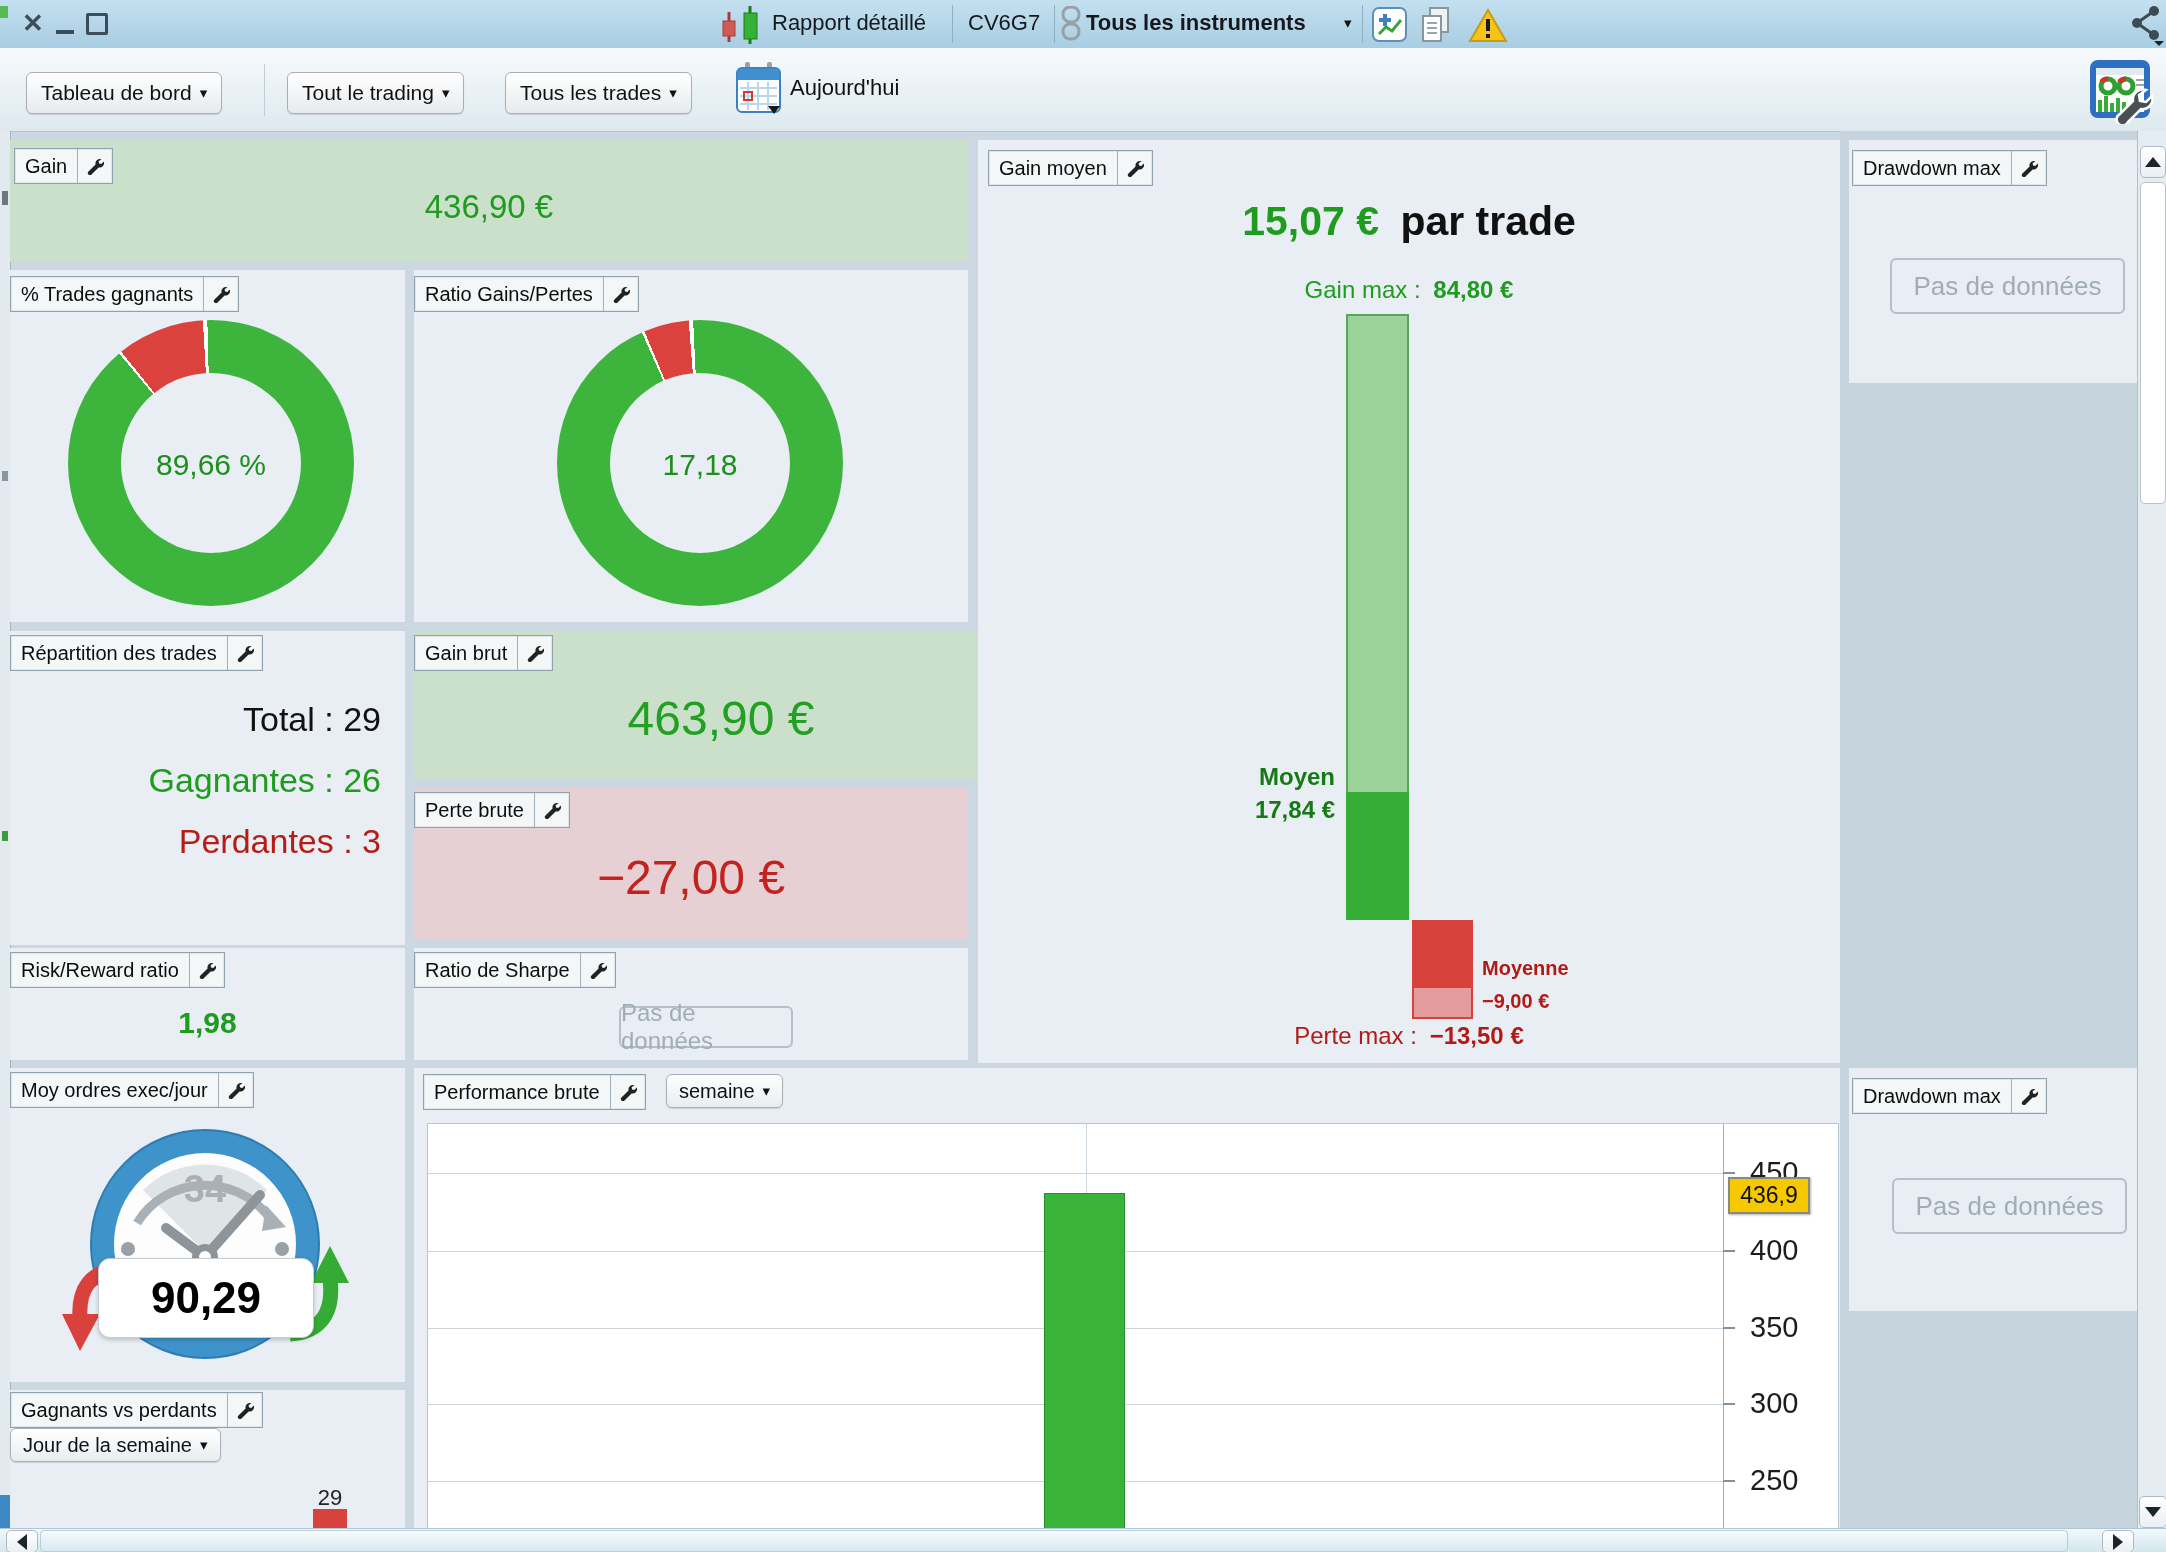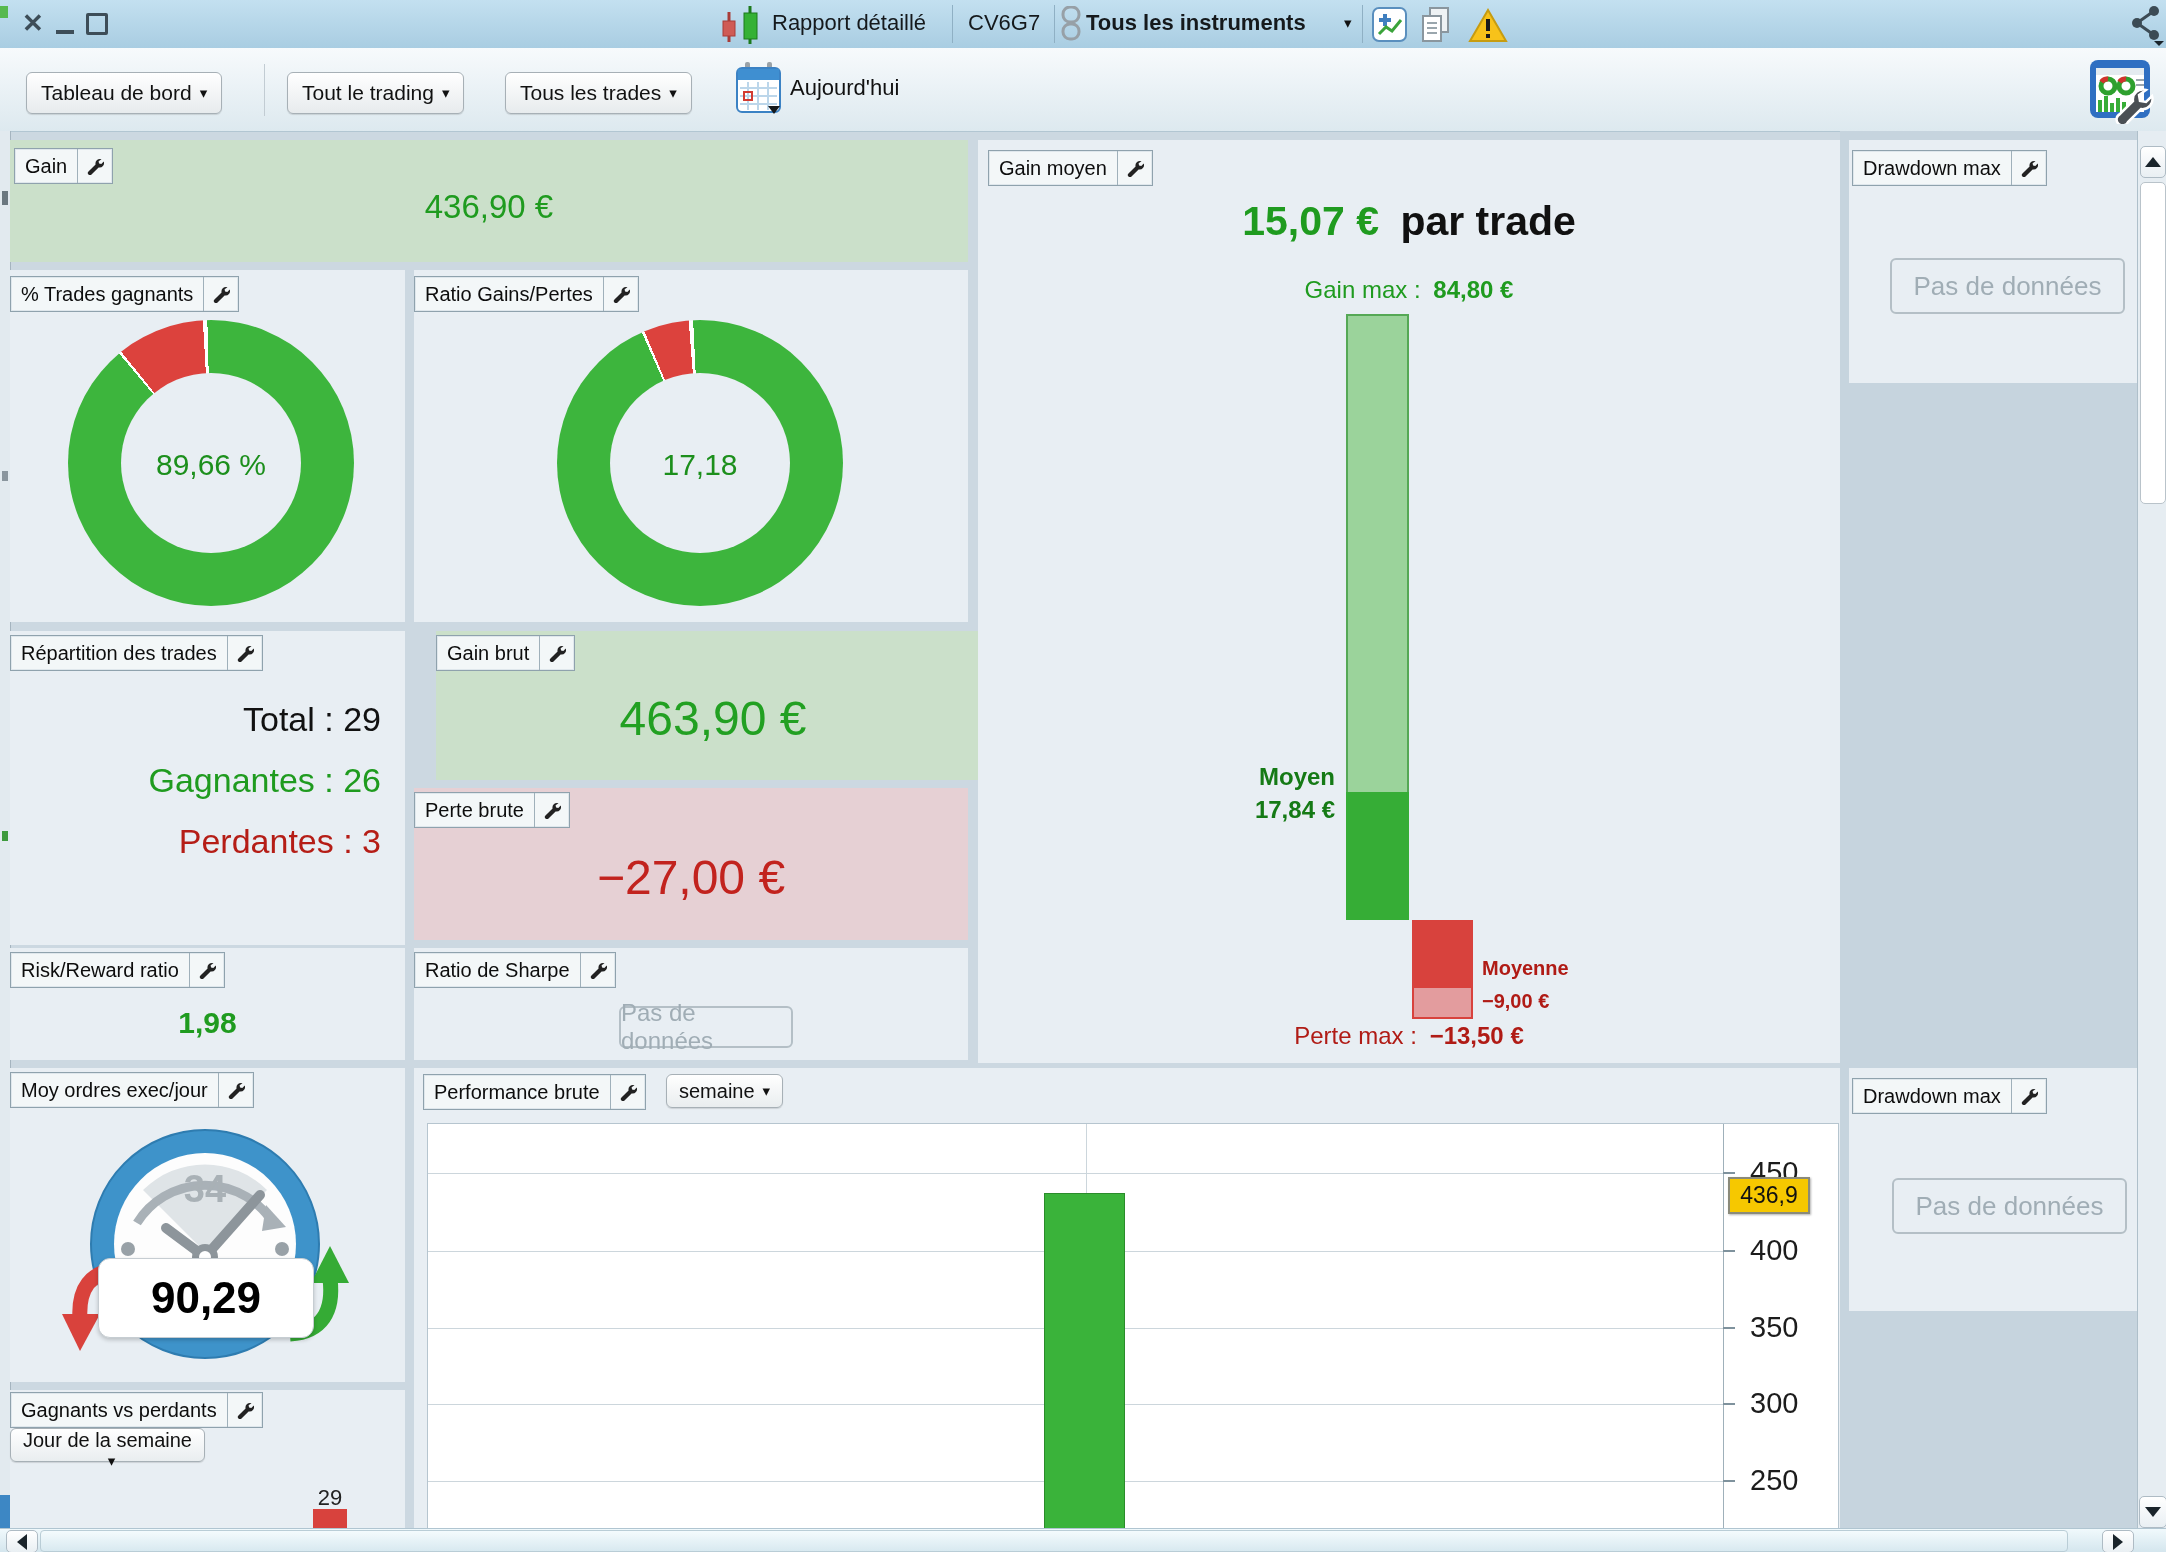--- a/index.html
+++ b/index.html
@@ -216,21 +216,21 @@
           </svg>
       </button>
     </div>
     <div style="position:absolute;left:0;top:58px;width:371px;text-align:right;font-size:34px;line-height:61px;">
       <div style="color:#111;">Total : 29</div>
       <div style="color:#1f9b1f;">Gagnantes : 26</div>
       <div style="color:#b51d16;">Perdantes : 3</div>
     </div>
   </section>
 
-  <section class="panel green" style="left:436px;top:631px;width:554px;height:149px;">
+  <section class="panel green" style="left:414px;top:631px;width:554px;height:149px;padding-left:20px;">
     <div class="plabel" style="left:0;top:4px;">
       <span class="ptxt">Gain brut</span>
       <button class="pwrench">
         <svg width="18" height="18" viewBox="0 0 16 16">
             <path d="M13.8 2a4 4 0 0 0-5.3 4.6L2.2 12.9a1.9 1.9 0 1 0 2.7 2.7l6.3-6.3A4 4 0 0 0 15.8 4l-2.2 2.2-2-.4-.4-2z" fill="#222"></path>
           </svg>
       </button>
     </div>
     <div class="bigval" style="top:60px;font-size:48px;color:#22a022;">463,90 €</div>
   </section>
@@ -351,21 +351,21 @@
 
   <section class="panel" style="left:10px;top:1390px;width:395px;height:138px;">
     <div class="plabel" style="left:0;top:2px;">
       <span class="ptxt">Gagnants vs perdants</span>
       <button class="pwrench">
         <svg width="18" height="18" viewBox="0 0 16 16">
             <path d="M13.8 2a4 4 0 0 0-5.3 4.6L2.2 12.9a1.9 1.9 0 1 0 2.7 2.7l6.3-6.3A4 4 0 0 0 15.8 4l-2.2 2.2-2-.4-.4-2z" fill="#222"></path>
           </svg>
       </button>
     </div>
-    <button class="ddbtn" style="left:0;top:38px;flex-direction:column;">
+    <button class="ddbtn" style="left:0;top:38px;">
       <span>Jour de la semaine</span>
       <span class="caret">▾</span>
     </button>
     <div style="position:absolute;left:295px;top:95px;width:50px;text-align:center;font-size:22px;color:#222;">29</div>
     <div style="position:absolute;left:303px;top:119px;width:34px;height:19px;background:#d8423d;"></div>
   </section>
 
   <section class="panel" style="left:414px;top:1068px;width:1426px;height:460px;overflow:hidden;">
     <div class="plabel" style="left:9px;top:6px;">
       <span class="ptxt">Performance brute</span>

